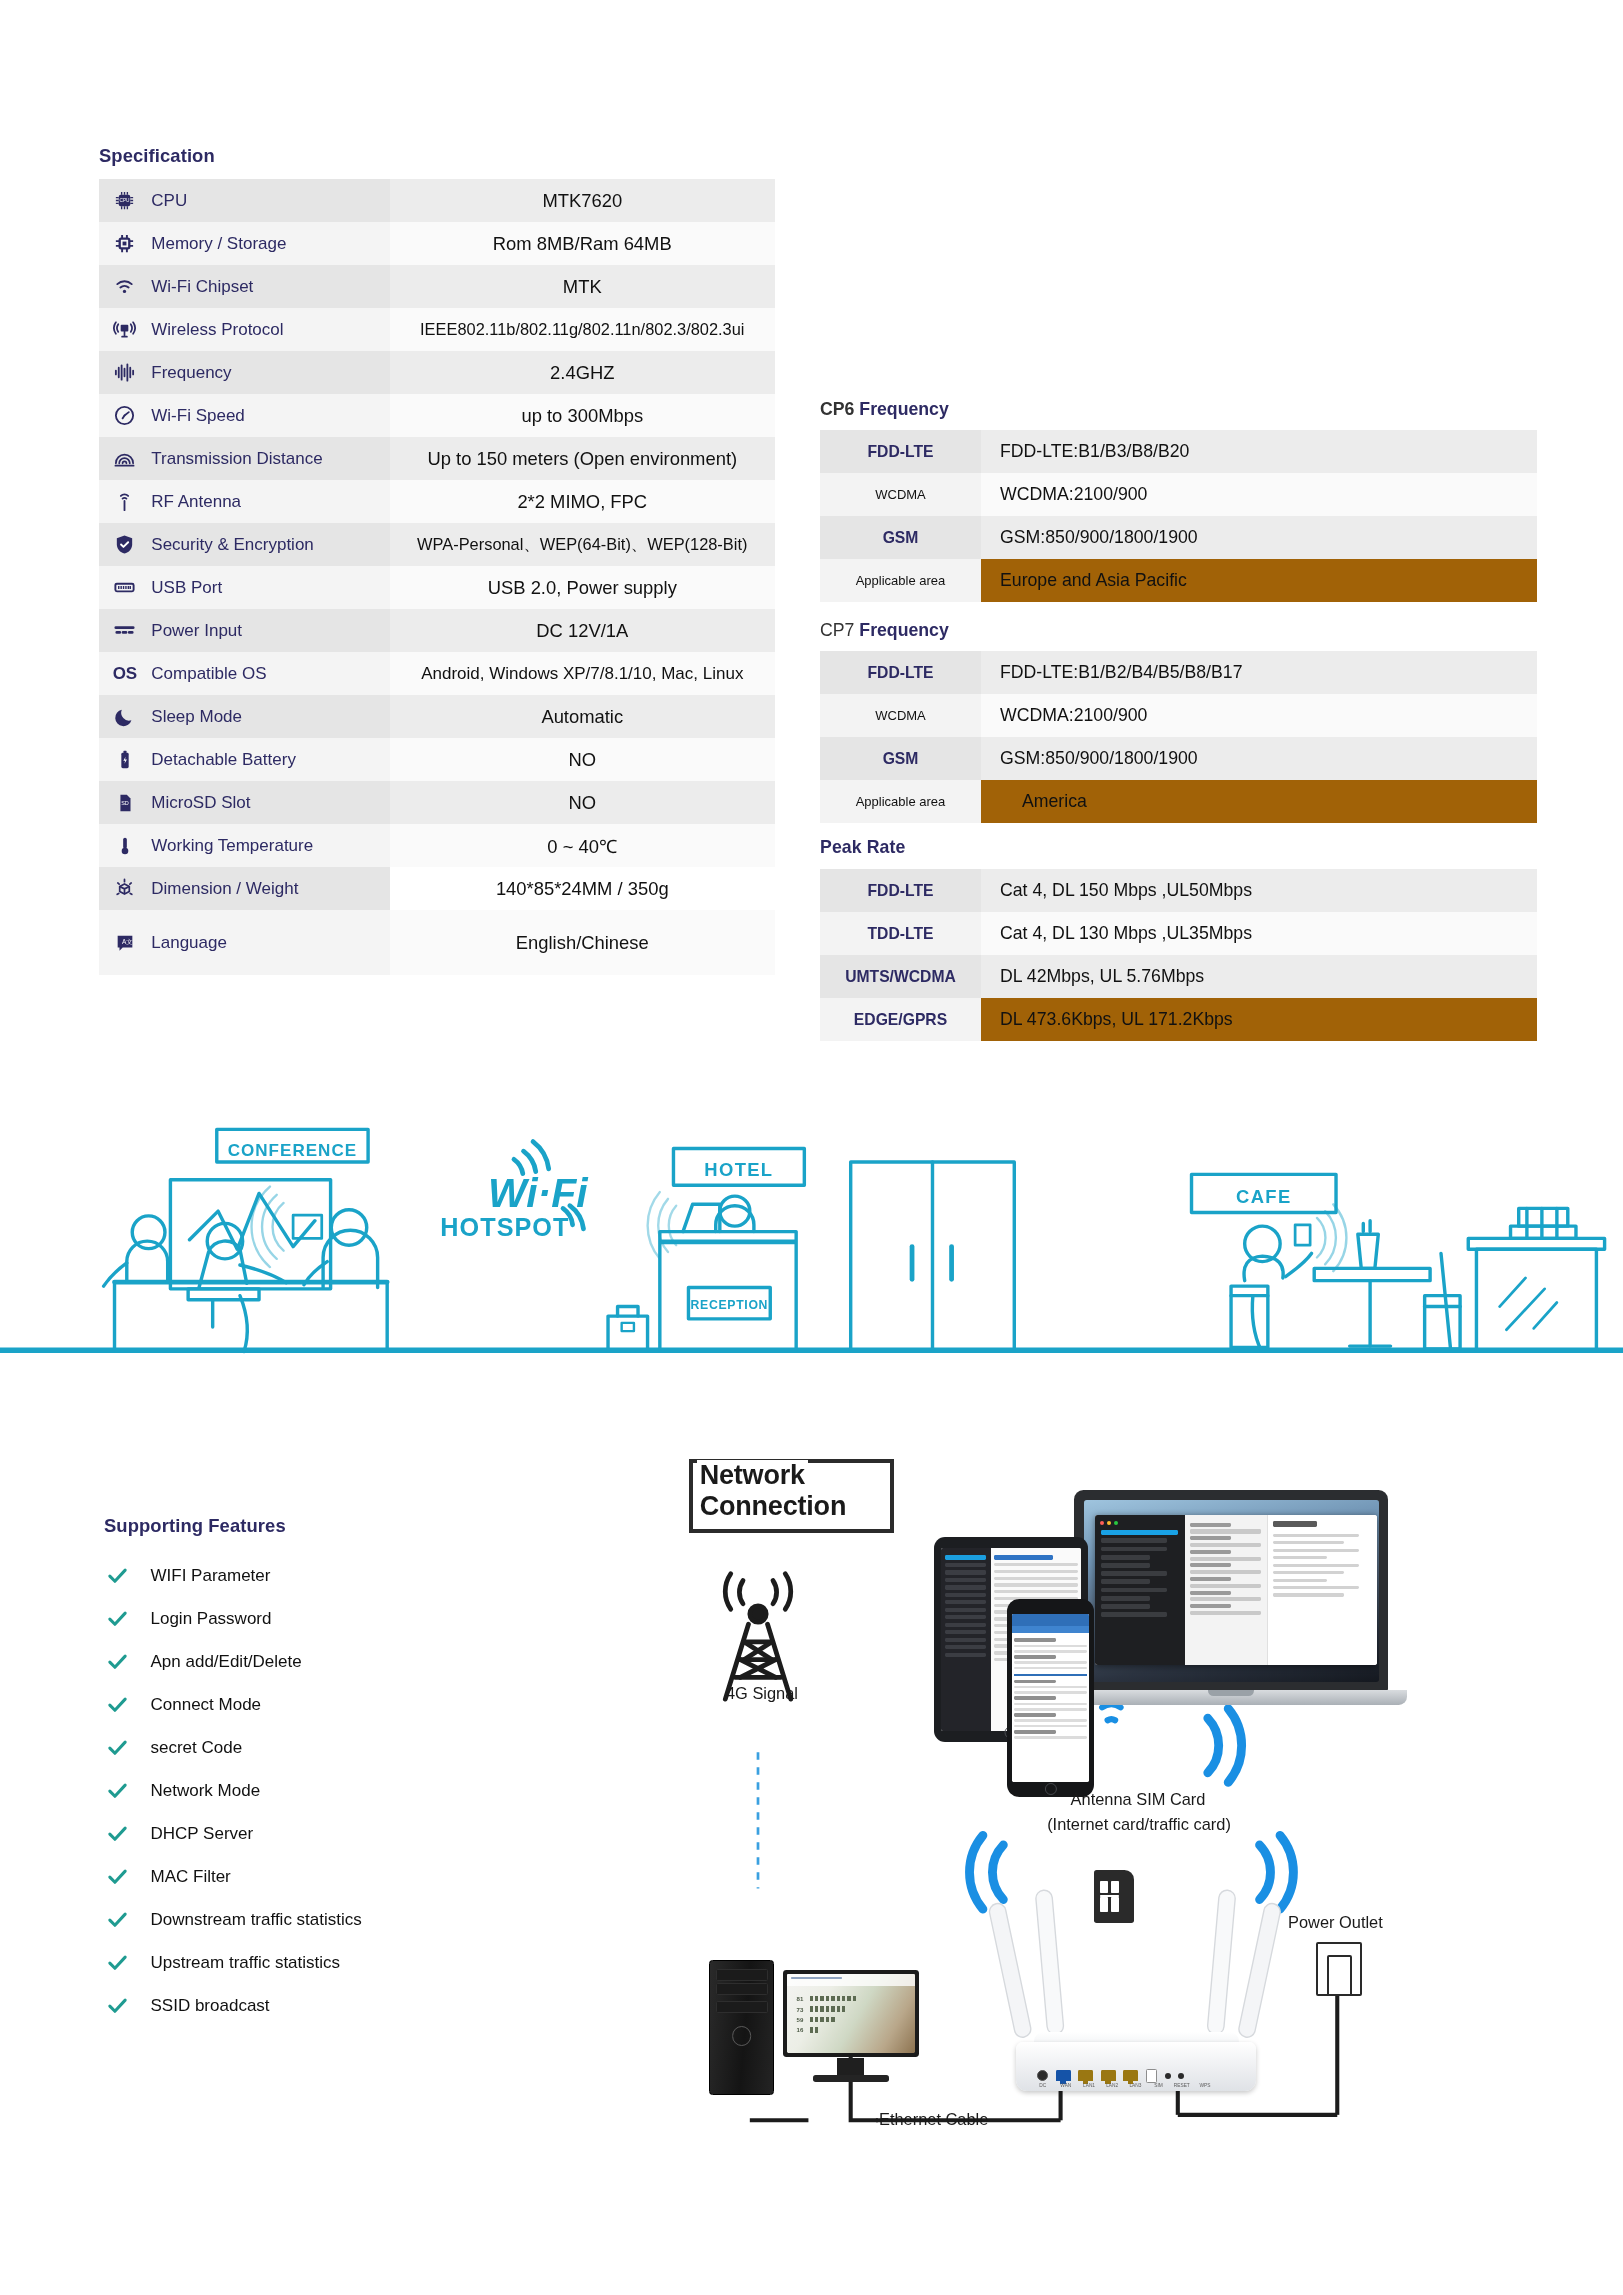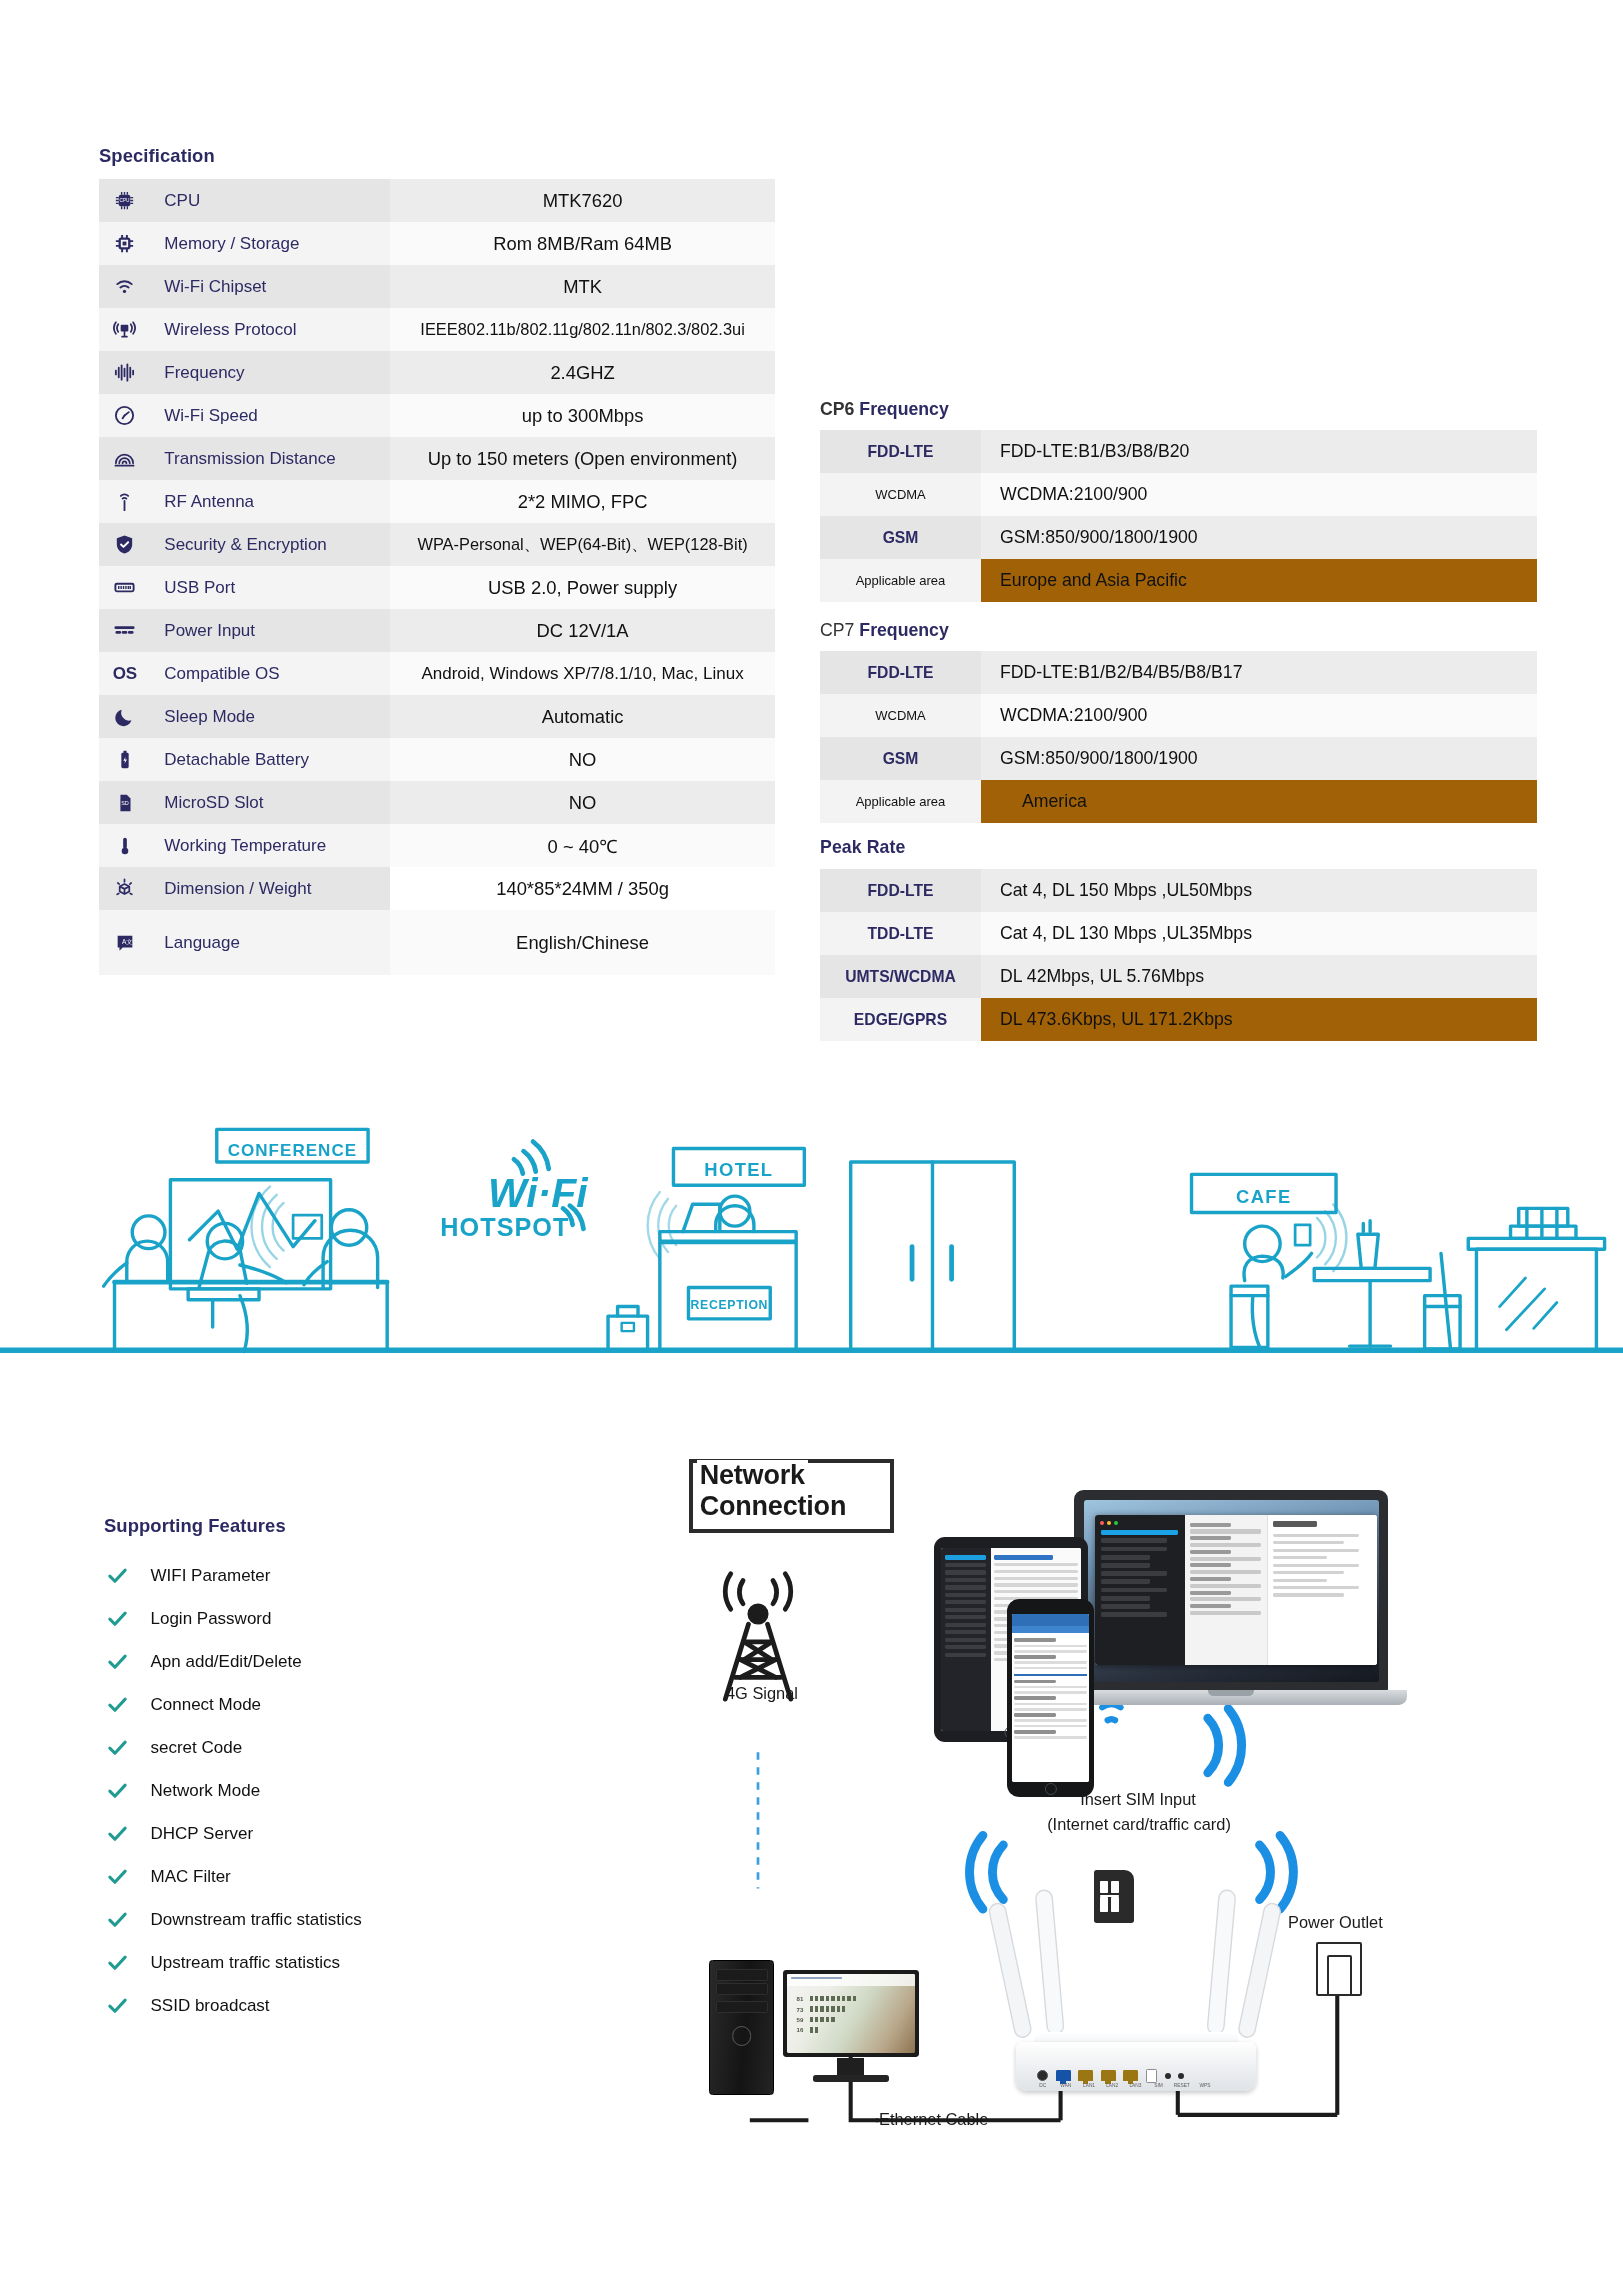--- a/index.html
+++ b/index.html
@@ -43,21 +43,21 @@
   .spec-table td.val{
     width:391px;
     background:#fafafa;
     color:#111;
     font-size:18.4px;
     text-align:center;
     white-space:nowrap;
   }
   .spec-table tr:nth-child(odd) td.val{background:#ececec;}
   .spec-table tr.white td.val{background:#ffffff;}
-  .spec-table .lab-inner{display:flex;align-items:center;gap:26px;}
+  .spec-table .lab-inner{display:flex;align-items:center;gap:13px;}
   .ico{
     width:27px;min-width:27px;height:27px;
     display:flex;align-items:center;justify-content:center;
     color:#2d2a63;fill:#2d2a63;
   }
   .ico svg{display:block;}
   .ico .txtico{font-size:17px;font-weight:bold;letter-spacing:-0.3px;}
   .val.big{font-size:21px;}
 
   
@@ -1135,21 +1135,21 @@
     <i style="left:6.1px;top:27px;width:8.2px;height:15px;"></i>
     <i style="left:17px;top:27px;width:8.2px;height:15px;"></i>
     <i style="left:6.1px;top:24.5px;width:19px;height:2px;"></i>
   </div>
 
   <div class="outlet"></div>
   <div class="plug"></div>
 
   <div class="lbl" style="left:704px;top:1684px;width:116px;text-align:center;">4G Signal</div>
 
-  <div class="lbl" style="left:995px;top:1790px;width:286px;text-align:center;">Insert SIM Input</div>
+  <div class="lbl" style="left:995px;top:1790px;width:286px;text-align:center;">Antenna SIM Card</div>
   <div class="lbl" style="left:982px;top:1815px;width:314px;text-align:center;">(Internet card/traffic card)</div>
 
   <div class="lbl" style="left:1288px;top:1913px;">Power Outlet</div>
 
   <div class="lbl" style="left:879px;top:2110px;">Ethernet Cable</div>
 
 </div>
 
 
 </body></html>

